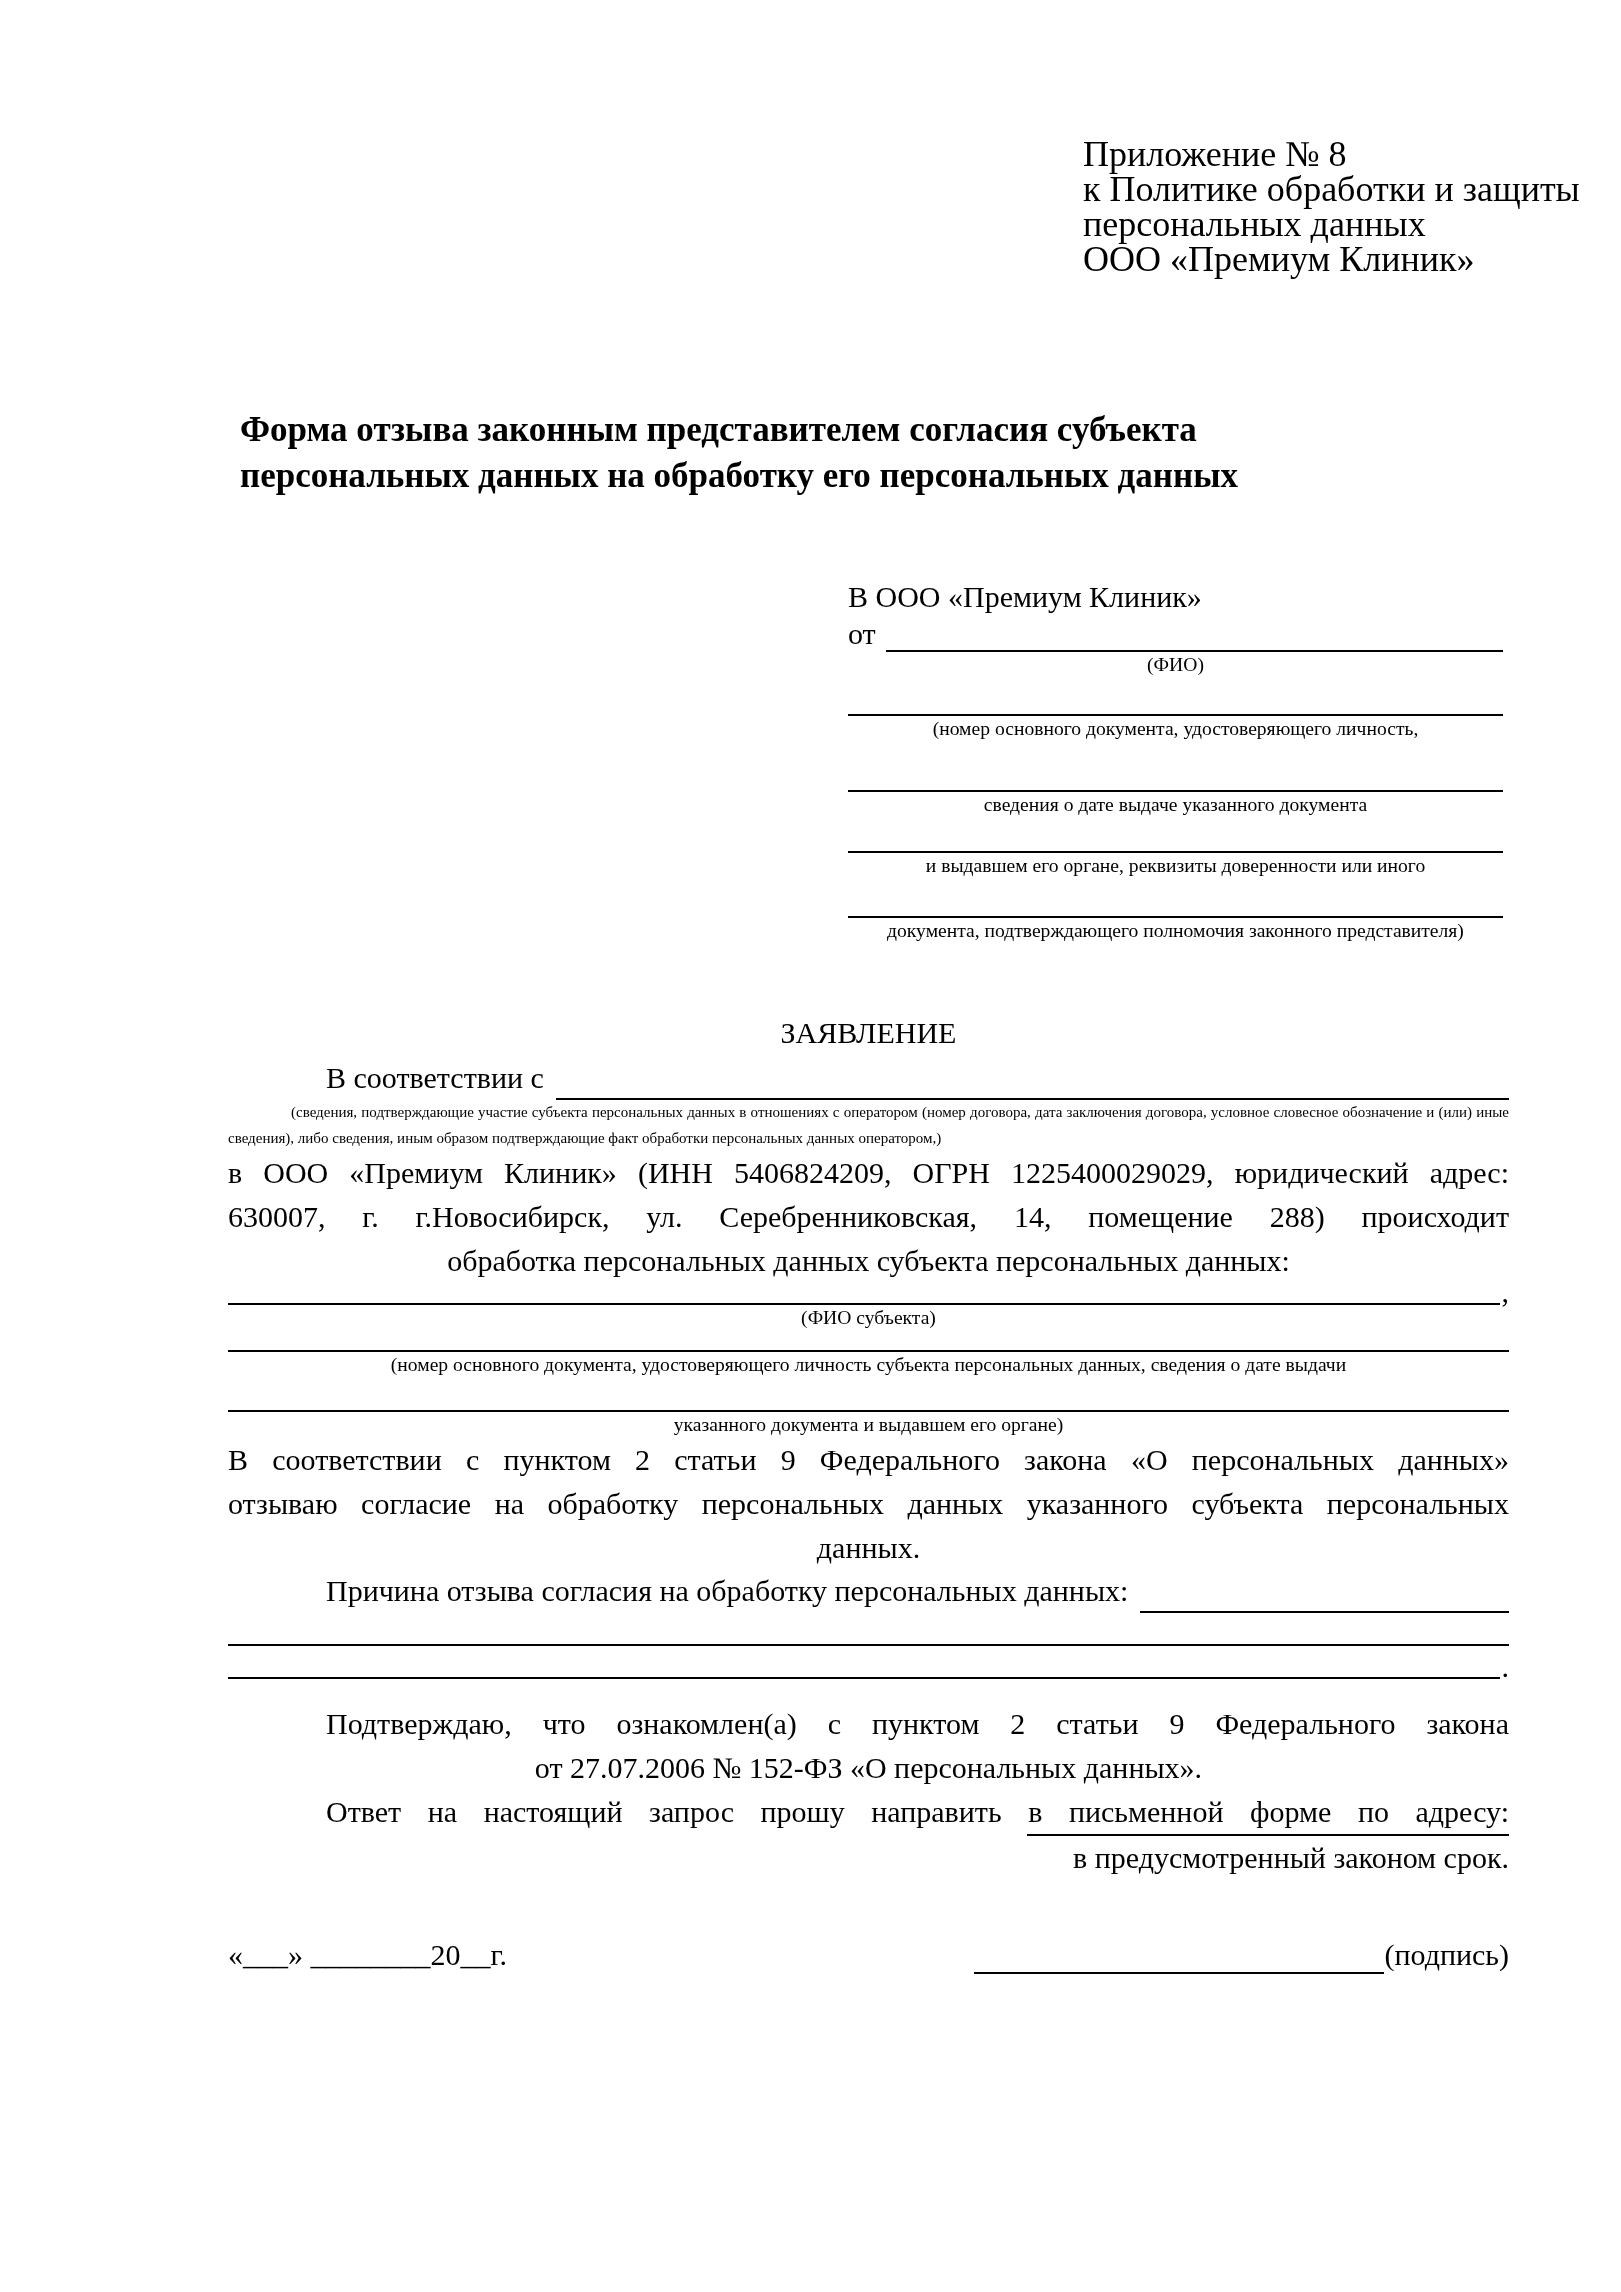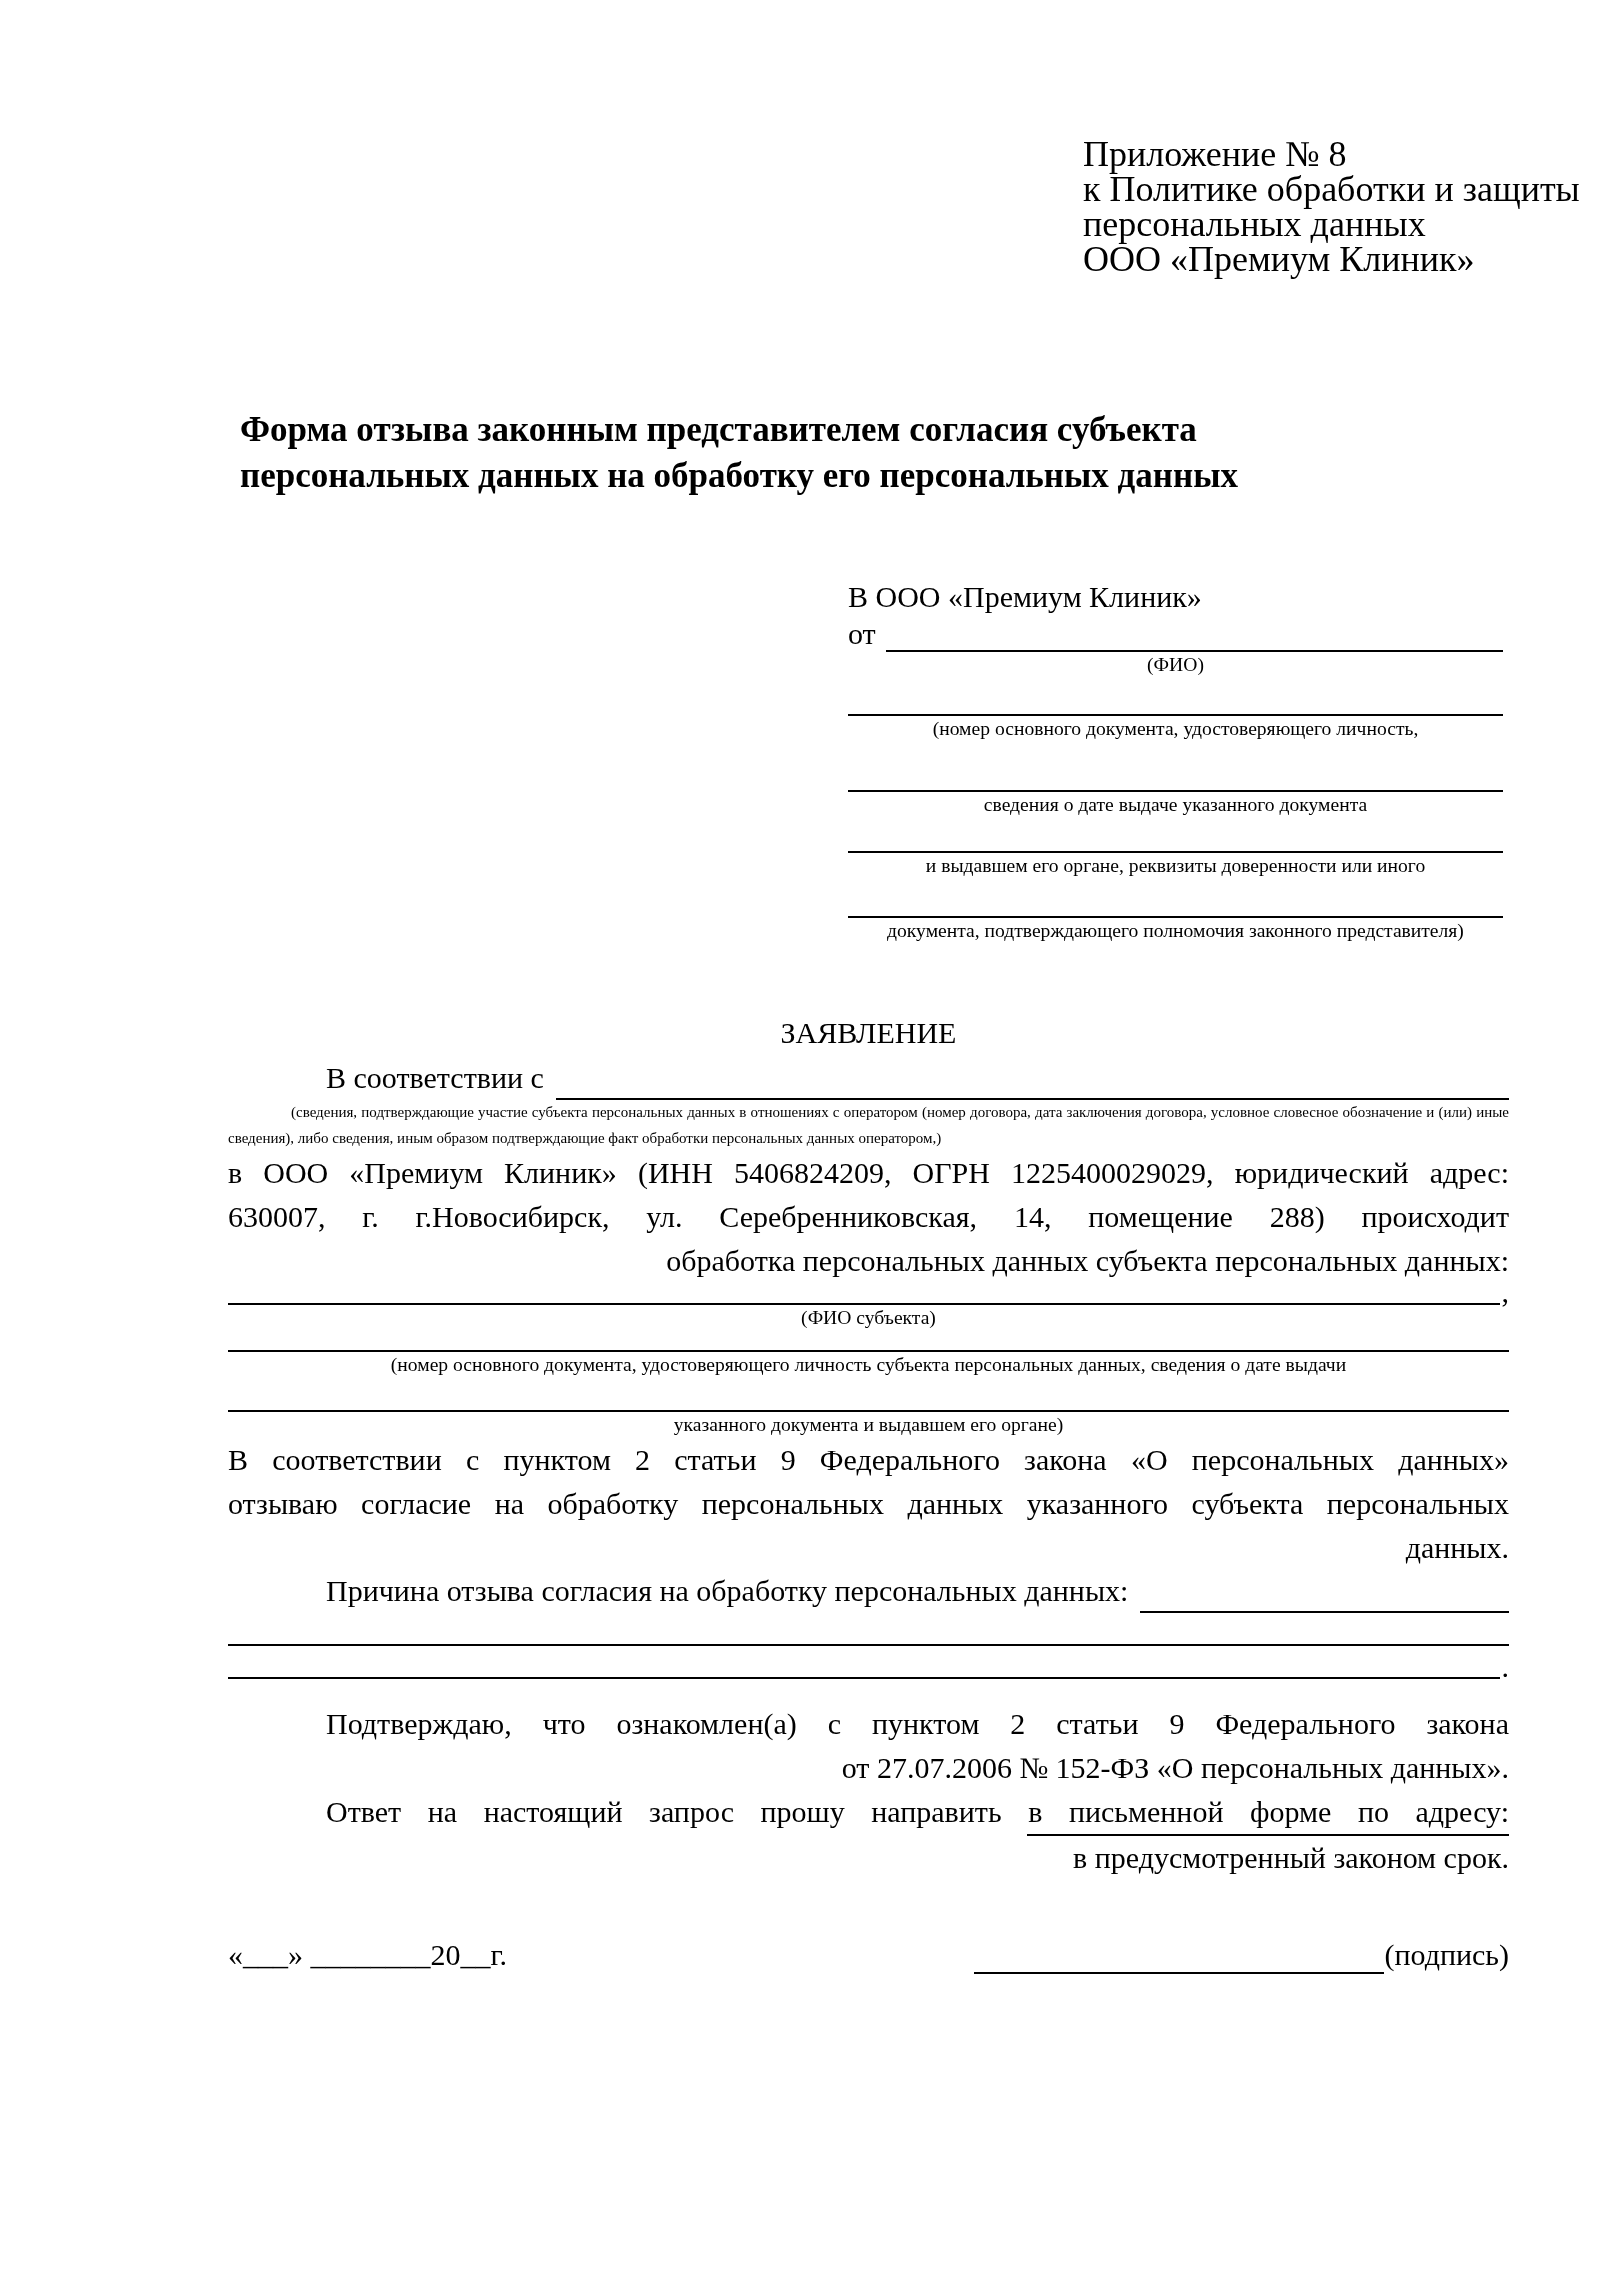--- a/index.html
+++ b/index.html
@@ -66,21 +66,21 @@
   .intro-row { height: 43px; }
   .intro-row .lead { padding-left: 98px; }
   .intro-row .blank { margin-left: 11.8px; height: 33px; }
 
   .note {
     font-size: 15px; line-height: 25.5px;
     text-align: justify; text-indent: 63px;
   }
 
   .jline { text-align: justify; text-align-last: justify; }
-  .jlast { text-align: right; }
+  .jlast { text-align: center; }
   .indent { text-indent: 98px; }
 
   .fio-row { height: 21.6px; }
   .fio-row .blank { height: 17.6px; }
   .fio-row .tail, .dot-row .tail { line-height: 25.5px; margin-left: 2px; }
 
   .full-blank { height: 19.6px; border-bottom: 2.9px solid #000; }
   .full-blank.g1 { margin-top: 0; }
   .full-blank.g2 { margin-top: 13.7px; }
   .big-blank { margin-top: 5.9px; height: 25.5px; border-bottom: 2.9px solid #000; }

